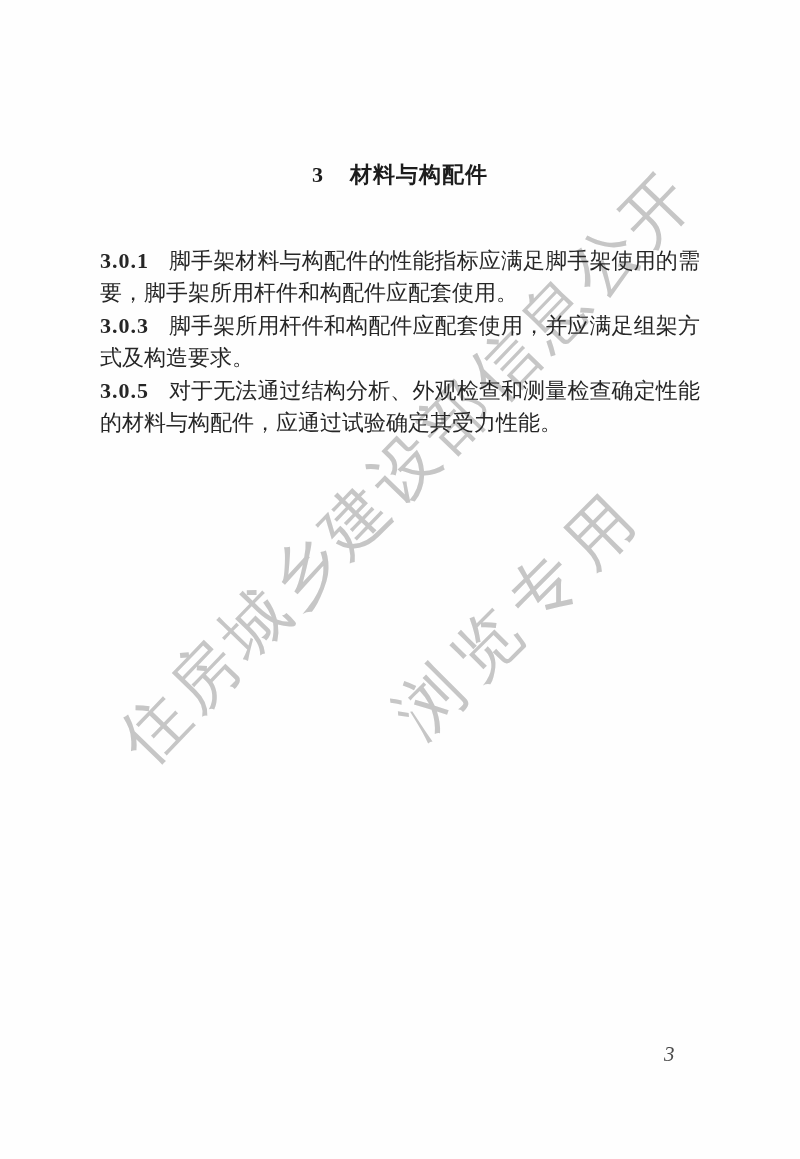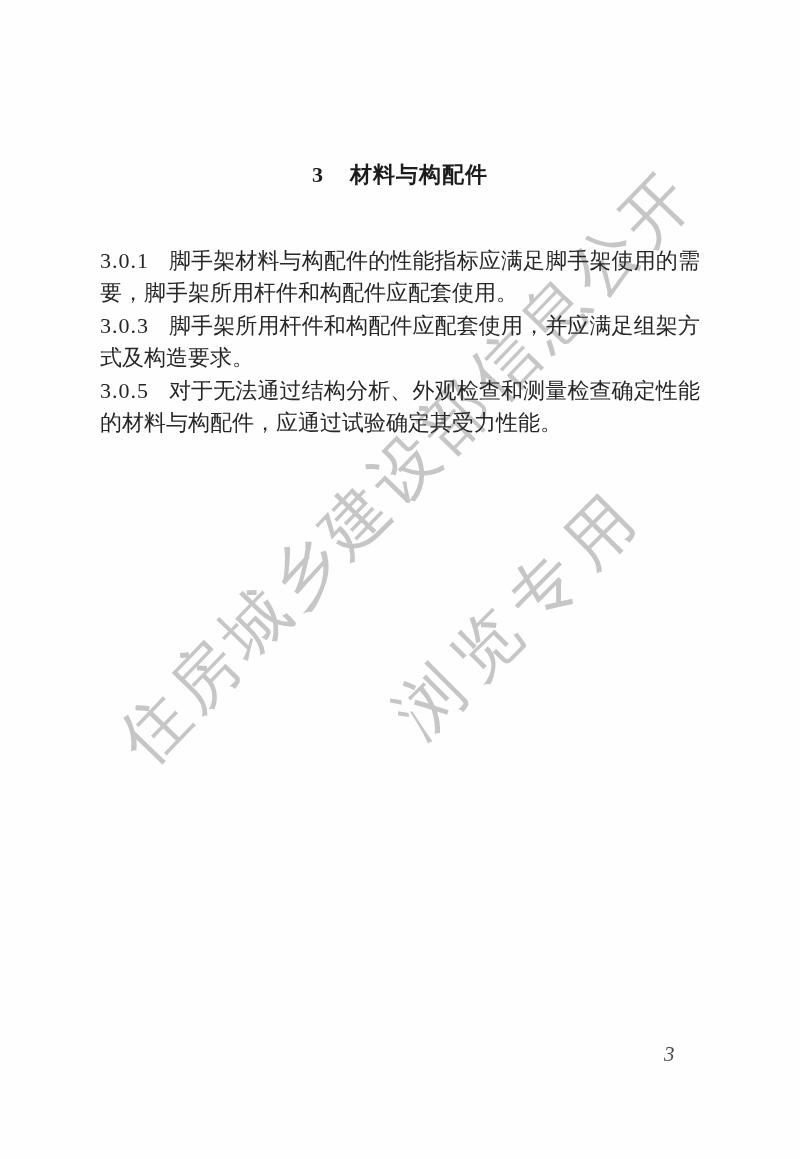--- a/index.html
+++ b/index.html
@@ -72,21 +72,21 @@
     line-height: 32.4px;
     color: #262626;
     text-align: justify;
     text-justify: inter-ideograph;
   }
   .clause {
     margin: 0;
     padding: 0;
   }
   .clause-num {
-    font-weight: normal;
+    font-weight: bold;
     margin-right: 0.9em;
     letter-spacing: 1px;
   }
 
   
   .page-number {
     position: absolute;
     z-index: 2;
     left: 664px;
     top: 1042px;

